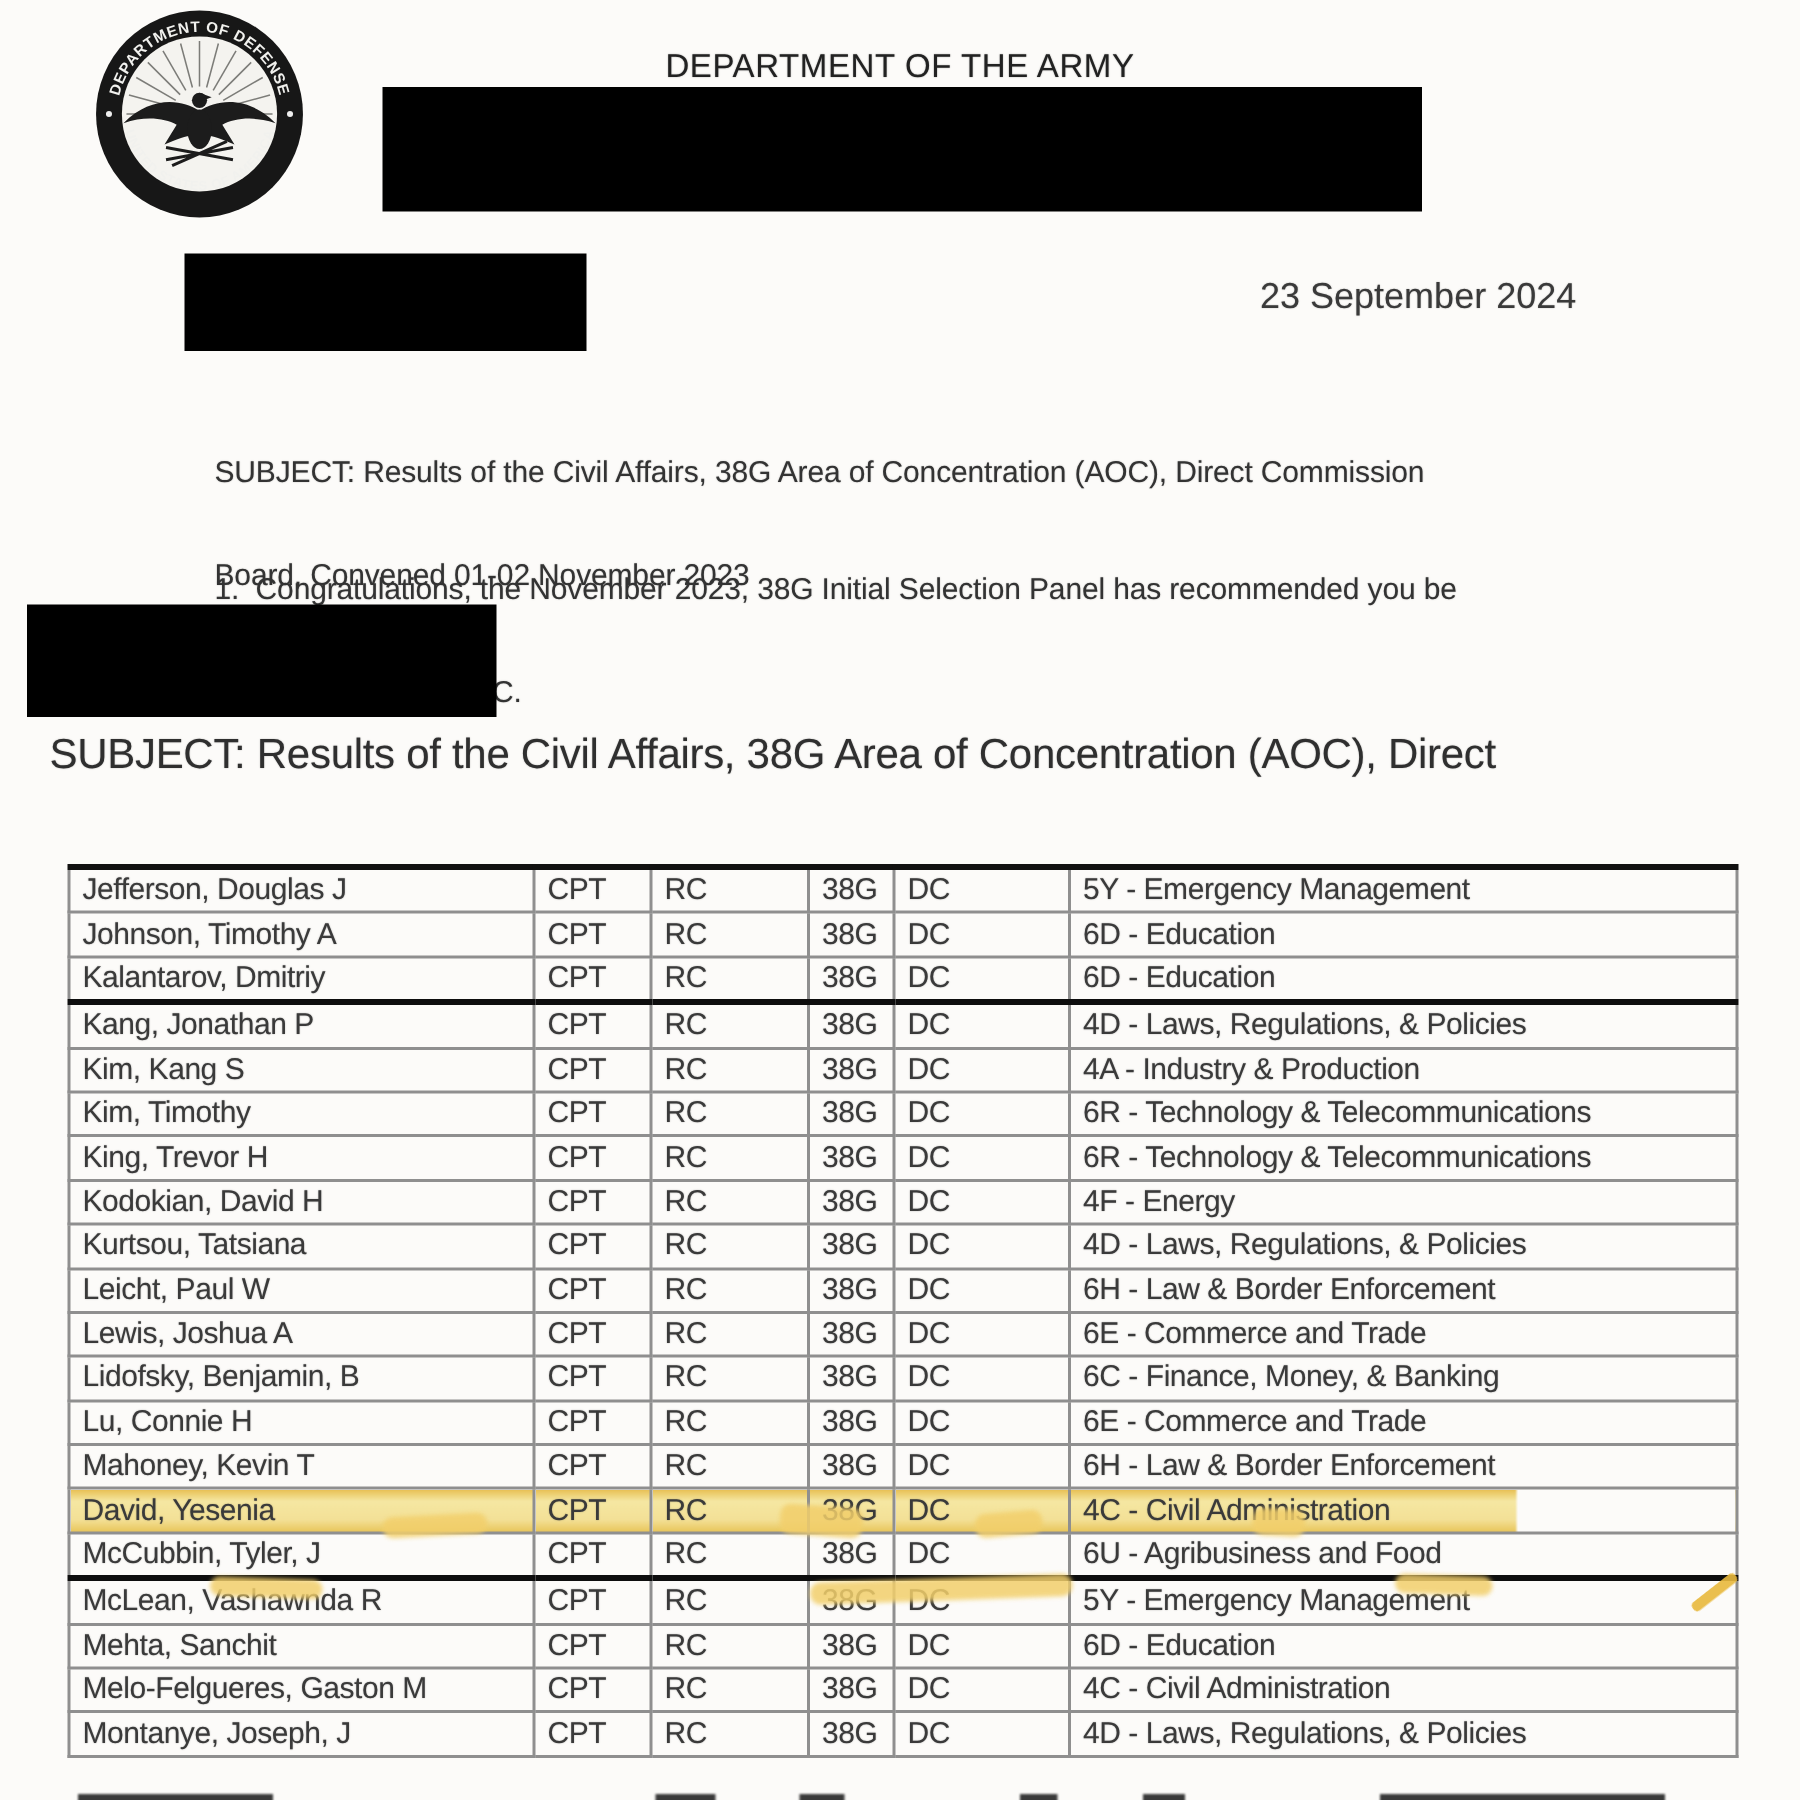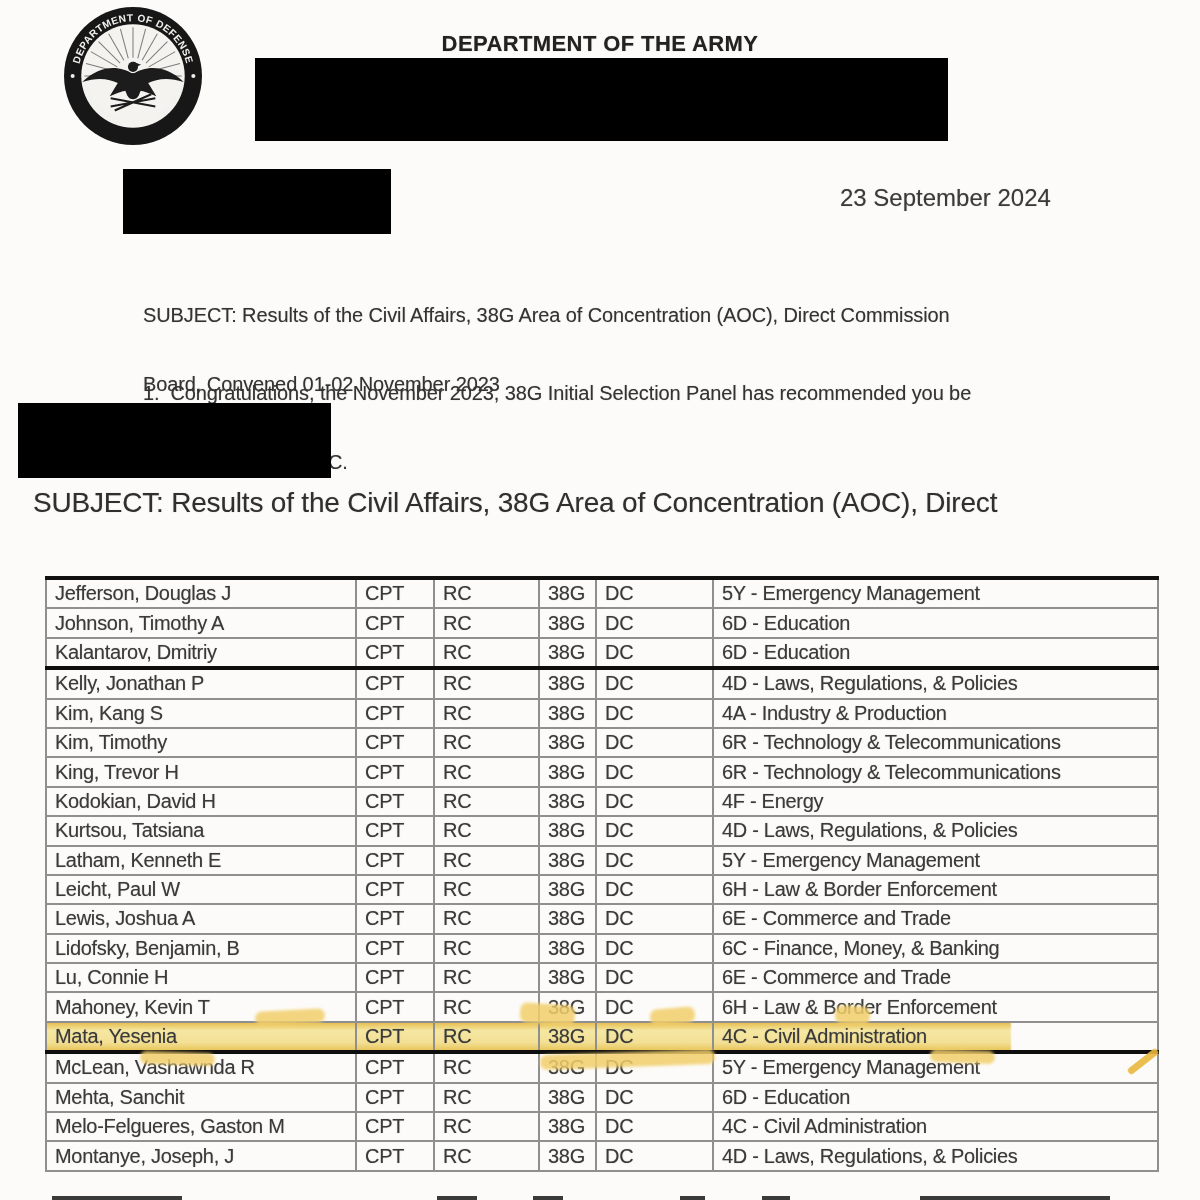--- a/index.html
+++ b/index.html
@@ -4,21 +4,21 @@
 <style>
   html,body{margin:0;padding:0;}
   body{
     width:1200px;height:1200px;overflow:hidden;position:relative;
     background:#fcfbf9;color:#383838;
     font-family:"Liberation Sans",sans-serif;
   }
   .redact{position:absolute;background:#000;}
   .doc-header{
     position:absolute;top:31px;left:0;right:0;text-align:center;
-    font-size:22px;font-weight:bold;letter-spacing:.4px;color:#222;
+    font-size:22px;font-weight:normal;letter-spacing:.4px;color:#222;
     text-shadow:0 0 1px rgba(40,40,40,.45);
   }
   .date-line{
     position:absolute;left:840px;top:184px;font-size:24px;color:#3a3a3a;
     text-shadow:0 0 1px rgba(60,60,60,.4);
   }
   .para{
     position:absolute;font-size:20px;line-height:23px;color:#333;
     white-space:pre-wrap;text-shadow:0 0 1px rgba(60,60,60,.4);
     letter-spacing:-0.1px;
@@ -151,21 +151,21 @@
       </tr>
       <tr>
         <td>Kalantarov, Dmitriy</td>
         <td>CPT</td>
         <td>RC</td>
         <td>38G</td>
         <td>DC</td>
         <td>6D - Education</td>
       </tr>
       <tr class="thick-top">
-        <td>Kelly, Jonathan P</td>
+        <td>Kang, Jonathan P</td>
         <td>CPT</td>
         <td>RC</td>
         <td>38G</td>
         <td>DC</td>
         <td>4D - Laws, Regulations, &amp; Policies</td>
       </tr>
       <tr>
         <td>Kim, Kang S</td>
         <td>CPT</td>
         <td>RC</td>
@@ -199,28 +199,20 @@
       </tr>
       <tr>
         <td>Kurtsou, Tatsiana</td>
         <td>CPT</td>
         <td>RC</td>
         <td>38G</td>
         <td>DC</td>
         <td>4D - Laws, Regulations, &amp; Policies</td>
       </tr>
       <tr>
-        <td>Latham, Kenneth E</td>
-        <td>CPT</td>
-        <td>RC</td>
-        <td>38G</td>
-        <td>DC</td>
-        <td>5Y - Emergency Management</td>
-      </tr>
-      <tr>
         <td>Leicht, Paul W</td>
         <td>CPT</td>
         <td>RC</td>
         <td>38G</td>
         <td>DC</td>
         <td>6H - Law &amp; Border Enforcement</td>
       </tr>
       <tr>
         <td>Lewis, Joshua A</td>
         <td>CPT</td>
@@ -247,26 +239,34 @@
       </tr>
       <tr>
         <td>Mahoney, Kevin T</td>
         <td>CPT</td>
         <td>RC</td>
         <td>38G</td>
         <td>DC</td>
         <td>6H - Law &amp; Border Enforcement</td>
       </tr>
       <tr class="hl">
-        <td>Mata, Yesenia</td>
+        <td>David, Yesenia</td>
         <td>CPT</td>
         <td>RC</td>
         <td>38G</td>
         <td>DC</td>
         <td>4C - Civil Administration</td>
+      </tr>
+      <tr>
+        <td>McCubbin, Tyler, J</td>
+        <td>CPT</td>
+        <td>RC</td>
+        <td>38G</td>
+        <td>DC</td>
+        <td>6U - Agribusiness and Food</td>
       </tr>
       <tr class="thick-top">
         <td>McLean, Vashawnda R</td>
         <td>CPT</td>
         <td>RC</td>
         <td>38G</td>
         <td>DC</td>
         <td>5Y - Emergency Management</td>
       </tr>
       <tr>

